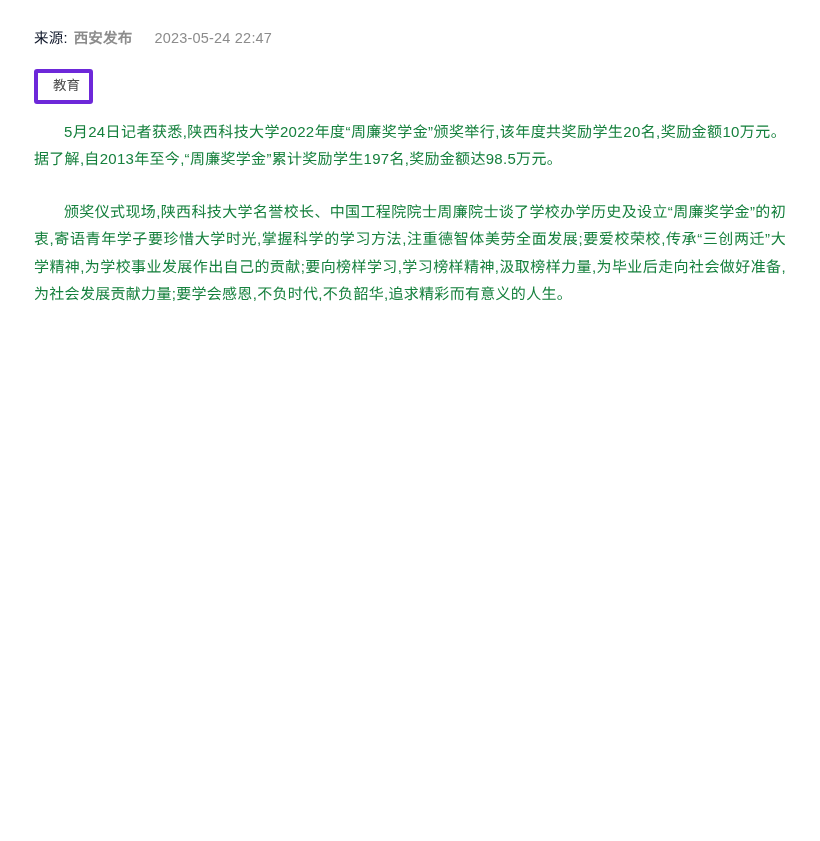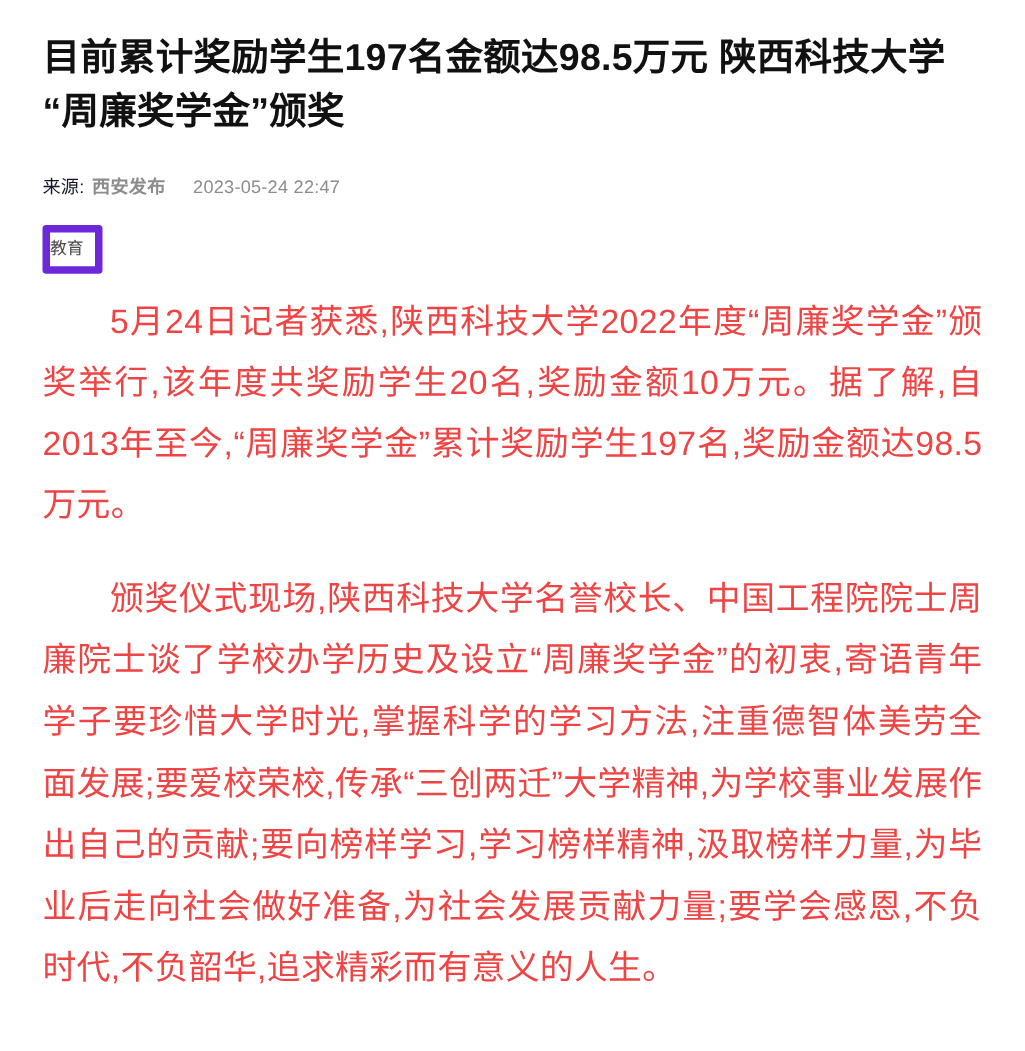--- a/index.html
+++ b/index.html
@@ -44,48 +44,47 @@
   }
   .meta .meta-time {
     color: #8c8c8c;
     margin-left: 22px;
   }
   .tag-row {
     margin: 0 0 14px 0;
   }
   .tag {
     display: inline-block;
-    border: 6px solid #6d28d9;
+    border: 4px solid #6d28d9;
     border-radius: 3px;
     color: #4a4a4a;
     font-size: 13.5px;
     line-height: 1;
-    padding: 6px 9px 7px 0;
+    padding: 6px 9px 7px 15px;
     background: #ffffff;
   }
   .body-text p {
-    font-size: 27px;
+    font-size: 15px;
     line-height: 1.82;
-    color: #ef4444;
+    color: #15803d;
     margin: 0 0 26px 0;
     text-align: justify;
     text-justify: inter-ideograph;
     letter-spacing: 0.3px;
     text-indent: 2em;
   }
   .body-text p:last-child {
     margin-bottom: 0;
   }
 </style>
 </head>
 <body>
 
 <div class="article">
 
-  <h1 class="headline">目前累计奖励学生197名金额达98.5万元 陕西科技大学“周廉奖学金”颁奖</h1>
 
   <div class="meta">
     <span class="meta-label">来源:</span><span class="meta-source">西安发布</span><span class="meta-time">2023-05-24 22:47</span>
   </div>
 
   <div class="tag-row">
     <span class="tag">教育</span>
   </div>
 
   <div class="body-text">

